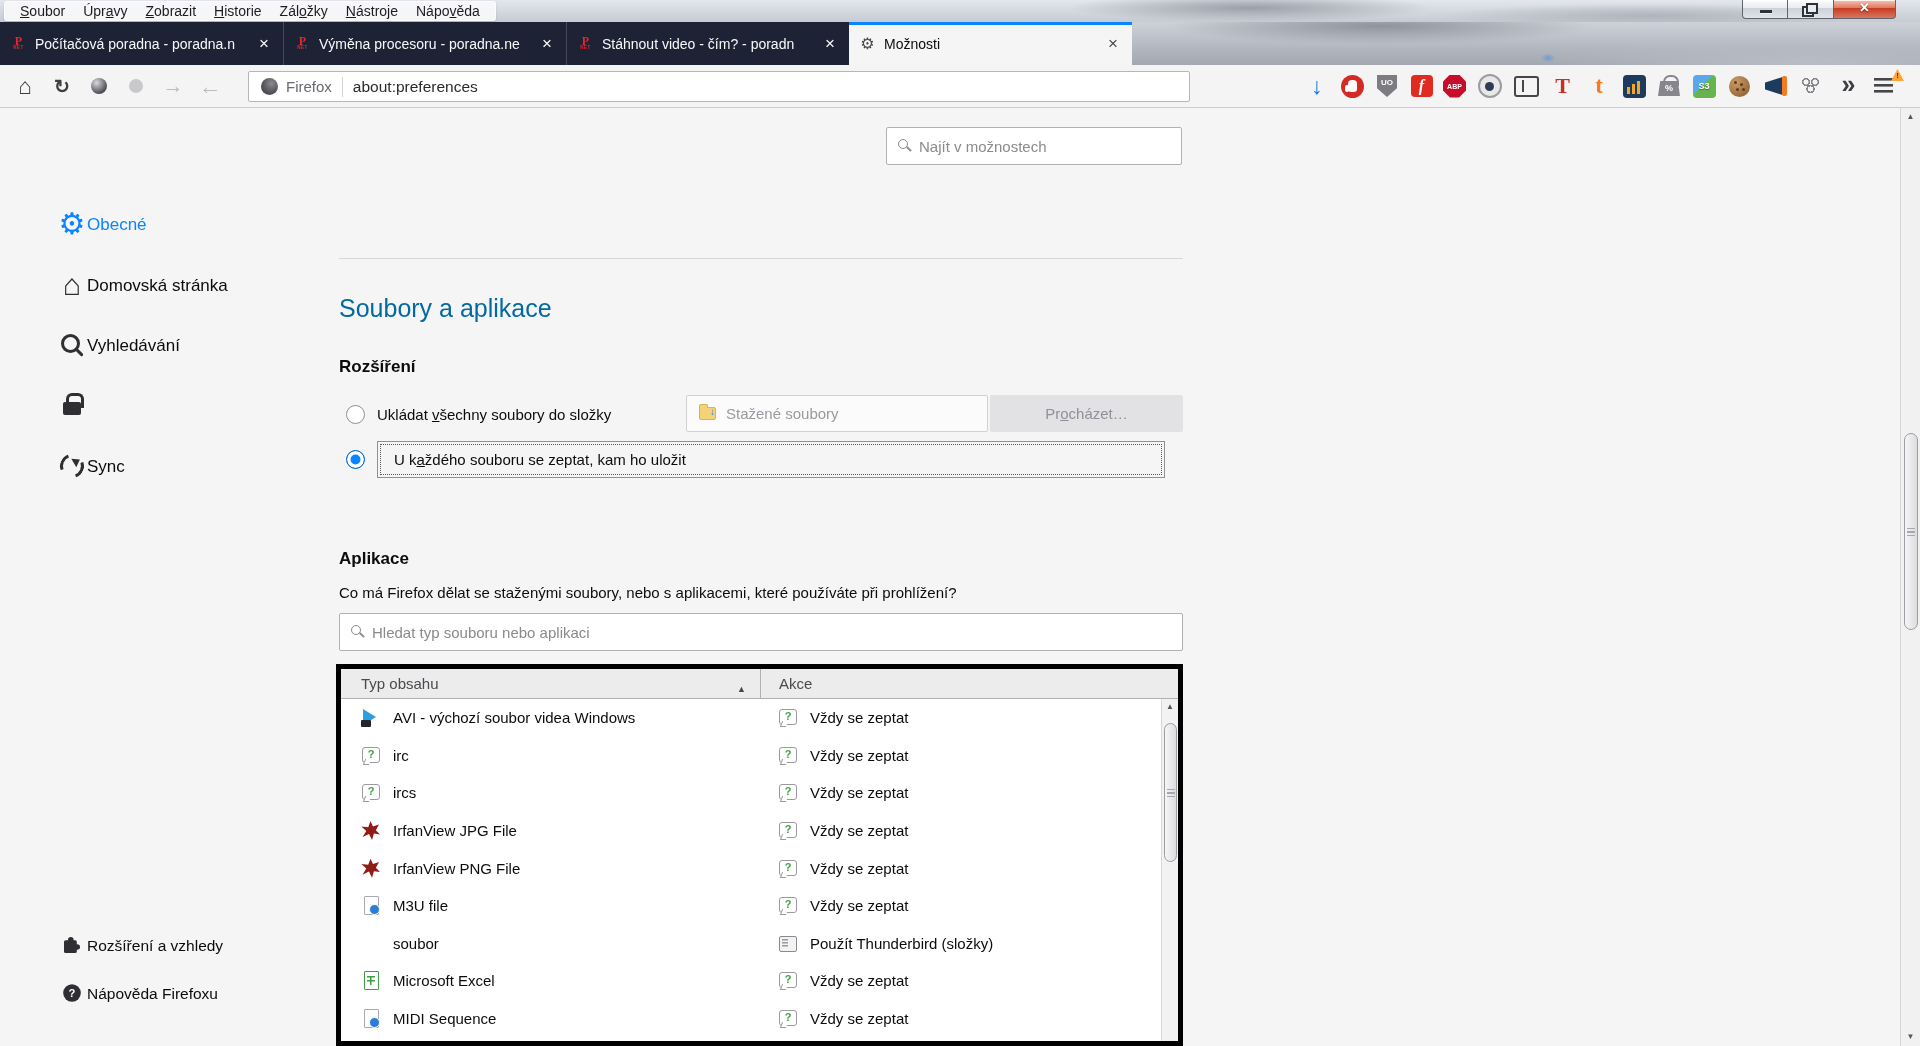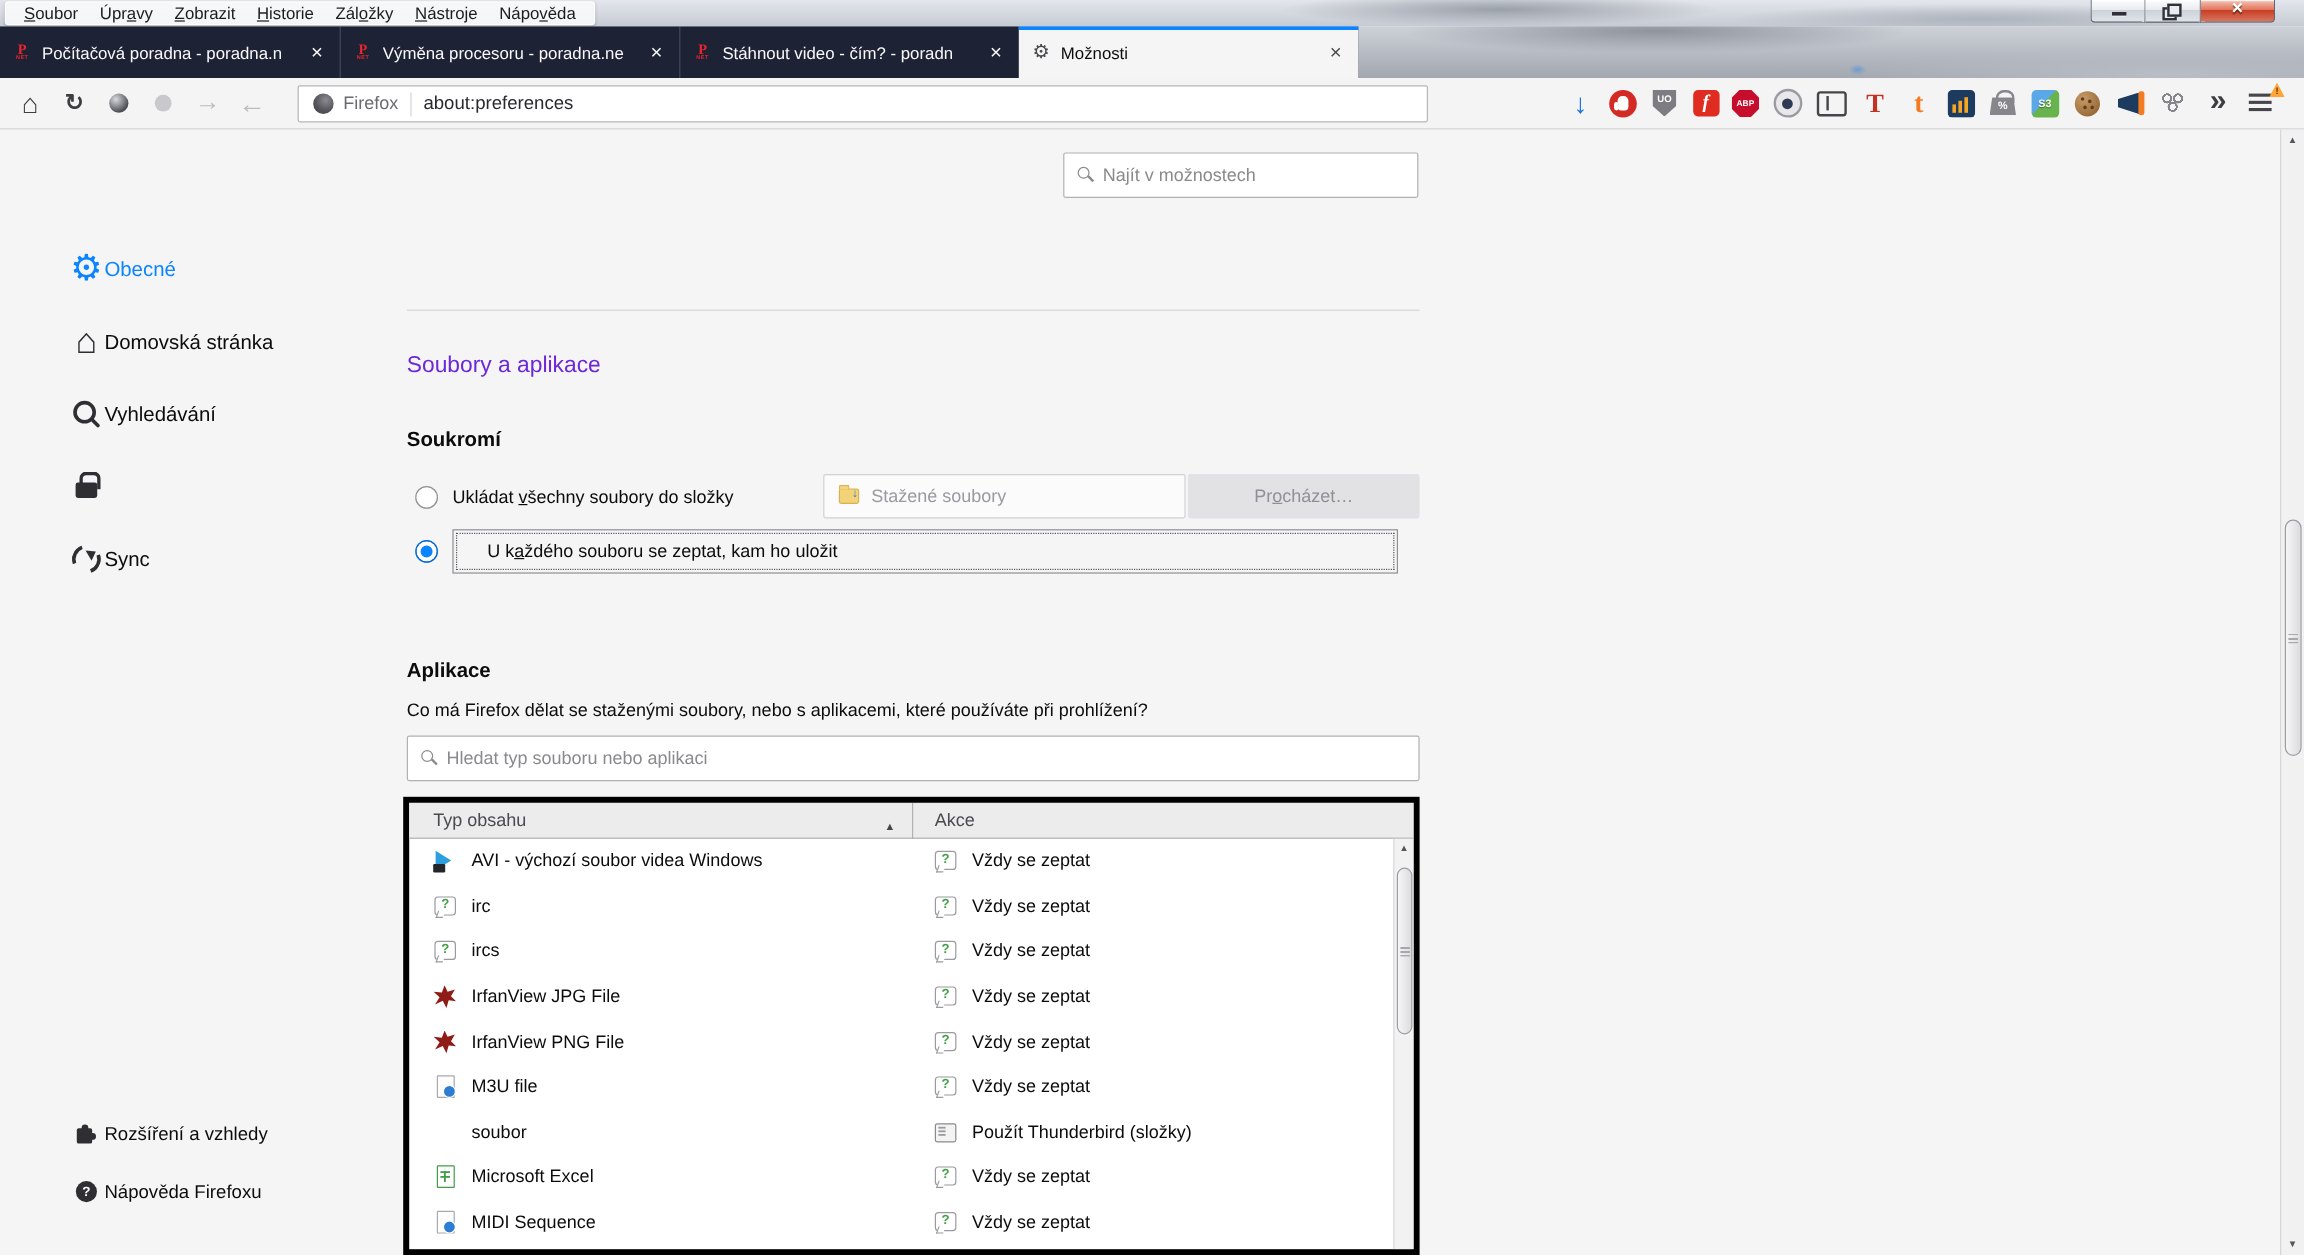--- a/index.html
+++ b/index.html
@@ -141,33 +141,33 @@
 
   
   .main { position:absolute; left:339px; top:0; width:844px; height:100%; }
   .inp-wrap { position:absolute; }
   .inp-wrap input { width:100%; height:100%; border:1px solid #b1b1b3; border-radius:2px; background:#fff; font-family:"Liberation Sans",sans-serif; font-size:15px; color:#0c0c0d; padding:0 10px 0 32px; outline:none; }
   .inp-wrap input::placeholder { color:#8a8a8e; }
   .mag { position:absolute; left:12px; top:12px; width:10px; height:10px; border:1.6px solid #8a8a8e; border-radius:50%; pointer-events:none; }
   .mag::after { content:""; position:absolute; width:6px; height:1.8px; background:#8a8a8e; right:-5px; bottom:-2px; transform:rotate(45deg); }
   .search-top { left:547px; top:19px; width:296px; height:38px; }
   .divider { position:absolute; left:0; top:150px; width:844px; height:1px; background:#d7d7db; }
-  .h1 { position:absolute; left:0; top:186px; font-size:19px; font-weight:300; color:#6d28d9; }
+  .h1 { position:absolute; left:0; top:186px; font-size:25px; font-weight:300; color:#0369a1; }
   .h2 { position:absolute; left:0; font-size:17px; font-weight:bold; color:#0c0c0d; }
   .h2.dl { top:249px; } .h2.apps { top:441px; }
   .opt-row { position:absolute; left:7px; display:flex; align-items:center; }
   .opt1 { top:288px; height:37px; }
   .opt2 { top:333px; height:37px; }
   .radio { width:19px; height:19px; border-radius:50%; border:1px solid #8f8f94; background:#fff; flex:none; cursor:pointer; }
   .radio.sel { background:#0a84ff; border-color:#0669cf; box-shadow:inset 0 0 0 3.5px #fff; }
   .opt-label { font-size:15px; color:#0c0c0d; margin-left:12px; white-space:nowrap; }
   .opt-label u { text-decoration:underline; }
   .ask-box { margin-left:12px; width:788px; height:37px; border:1px solid #8f8f94; display:flex; align-items:center; padding-left:12px; position:relative; }
   .ask-box::after { content:""; position:absolute; inset:2px; border:1px dotted #55555b; pointer-events:none; }
-  .ask-box .opt-label { margin-left:16px; }
+  .ask-box .opt-label { margin-left:4px; }
   .folder-field { position:absolute; left:347px; top:287px; width:302px; height:37px; background:#fbfbfc; border:1px solid #d1d1d4; border-radius:2px; display:flex; align-items:center; padding-left:12px; }
   .folder-ico { width:17px; height:13px; background:#f2d377; border:1px solid #d8b254; border-radius:2px; position:relative; flex:none; }
   .folder-ico::before { content:""; position:absolute; left:-1px; top:-4px; width:7px; height:3px; background:#f2d377; border:1px solid #d8b254; border-bottom:none; border-radius:2px 2px 0 0; }
   .folder-ico::after { content:"↓"; position:absolute; right:0px; top:-2px; color:#2d7dd2; font-size:10px; font-weight:bold; }
   .folder-text { font-size:15px; color:#9a9aa0; margin-left:10px; }
   .browse-btn { position:absolute; left:651px; top:287px; width:193px; height:37px; background:#e2e2e4; border:none; border-radius:2px; font-family:"Liberation Sans",sans-serif; font-size:15px; color:#90909a; cursor:default; }
   .desc { position:absolute; left:0; top:476px; font-size:15px; color:#0c0c0d; width:844px; }
   .search-apps { left:0; top:505px; width:844px; height:38px; }
 
   
@@ -347,21 +347,21 @@
 
       <div class="inp-wrap search-top">
         <input type="text" placeholder="Najít v možnostech" style="">
         <span class="mag"></span>
       </div>
 
       <div class="divider"></div>
 
       <div class="h1">Soubory a aplikace</div>
 
-      <div class="h2 dl">Soukromí</div>
+      <div class="h2 dl">Rozšíření</div>
 
       <div class="opt-row opt1">
         <span class="radio"></span>
         <span class="opt-label">Ukládat <u>v</u>šechny soubory do složky</span>
       </div>
       <div class="folder-field">
         <span class="folder-ico"></span>
         <span class="folder-text">Stažené soubory</span>
       </div>
       <button class="browse-btn">Pr<u>o</u>cházet…</button>

